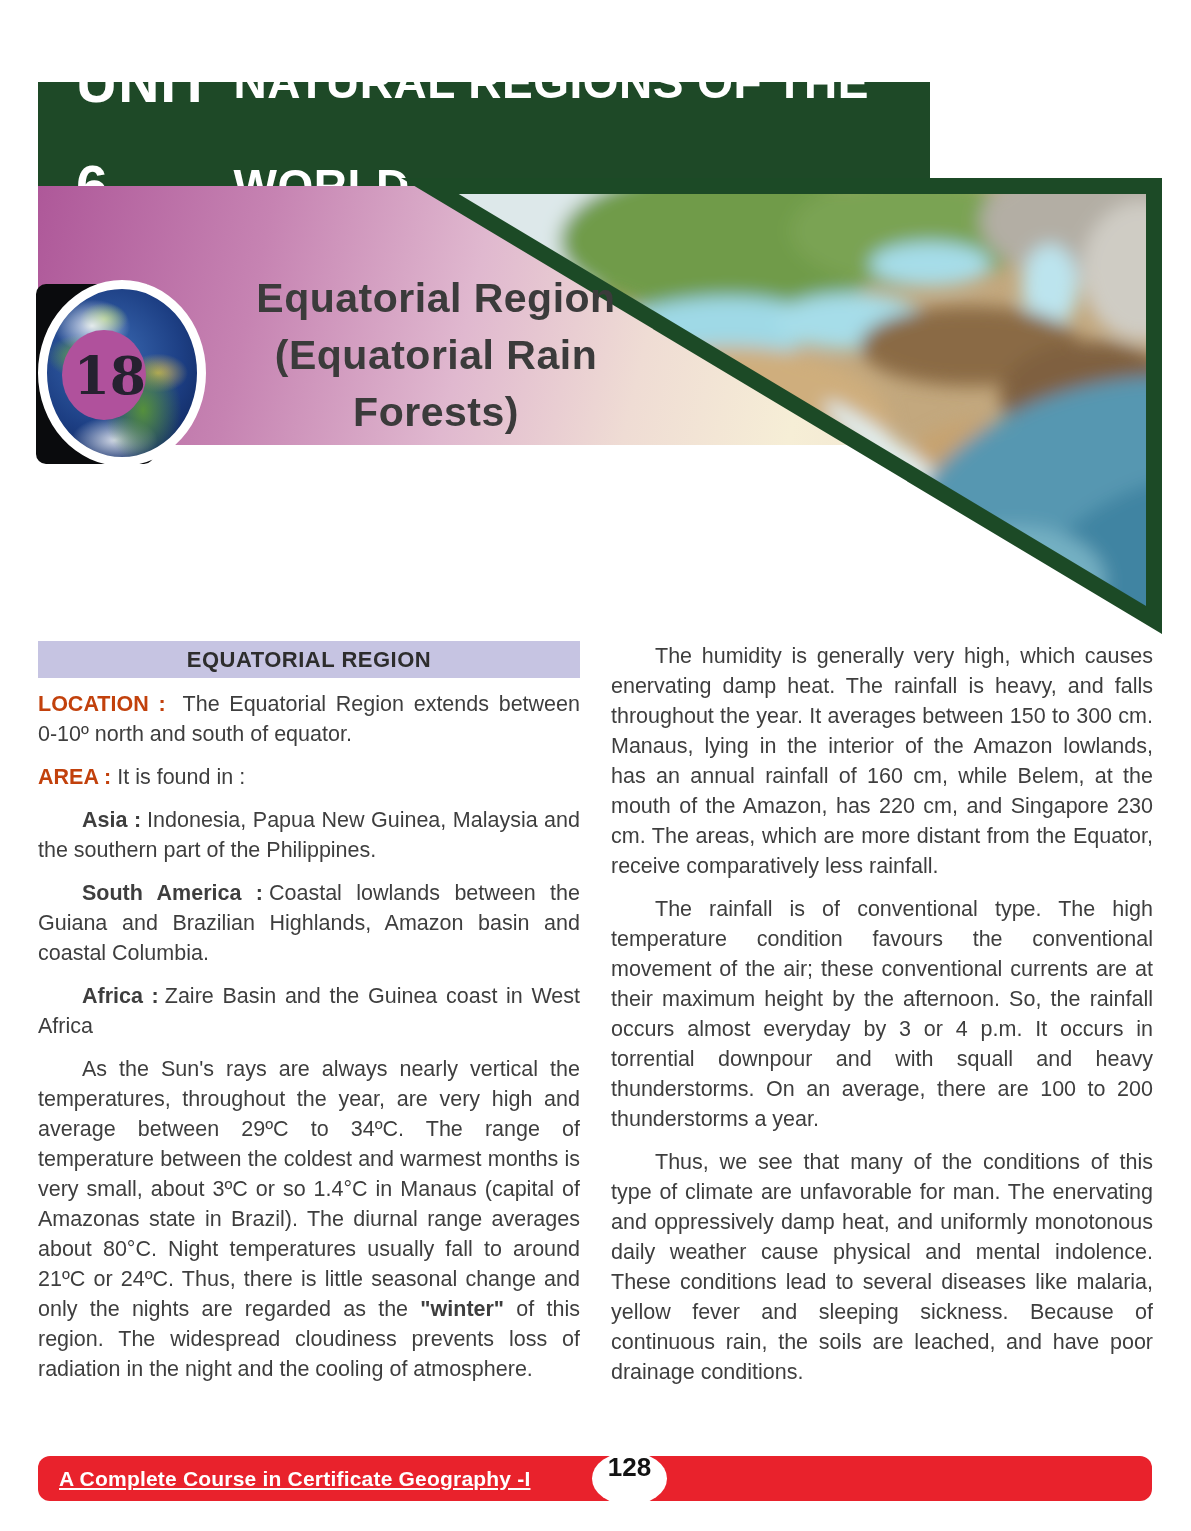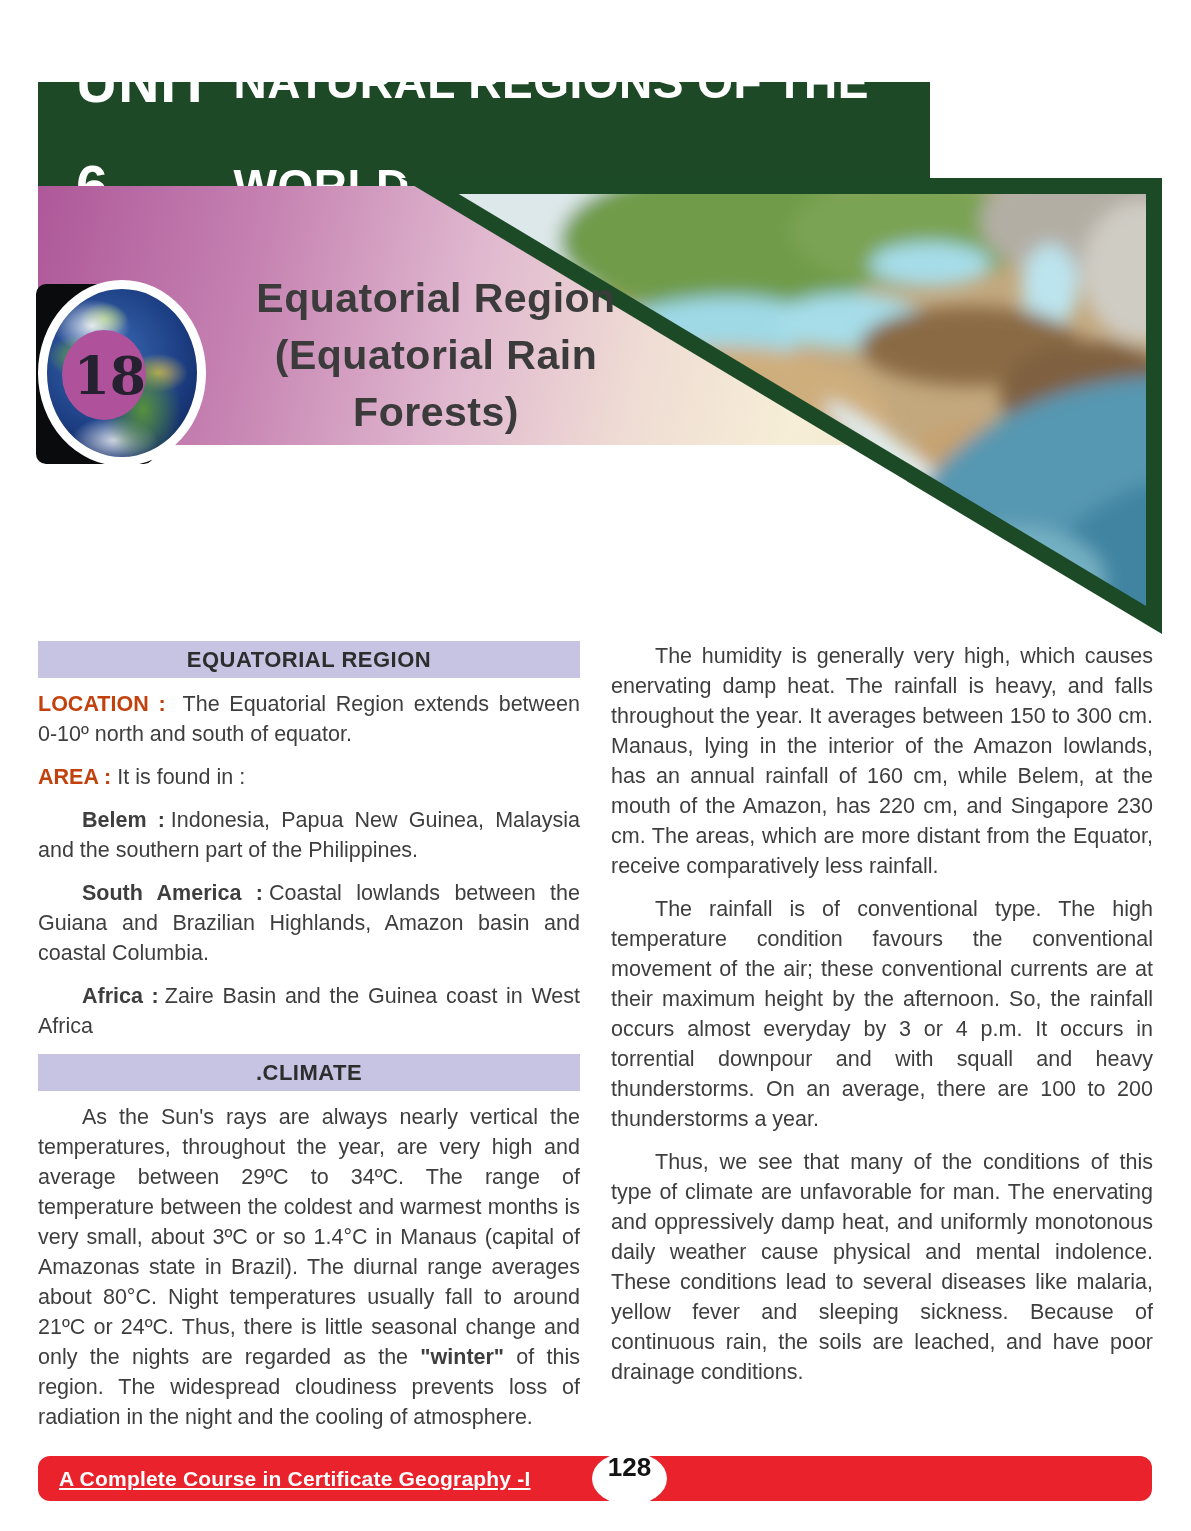--- a/index.html
+++ b/index.html
@@ -150,27 +150,26 @@
 
   <div class="content">
 
     <div class="col">
       <div class="sec-bar">EQUATORIAL REGION</div>
 
       <p><span class="lbl-orange gap-lg">LOCATION :</span><span>The Equatorial Region extends between 0-10º north and south of equator.</span></p>
 
       <p><span class="lbl-orange gap-sm">AREA :</span><span>It is found in :</span></p>
 
-      <p class="indent"><span class="lbl gap-sm">Belem :</span><span>Indonesia, Papua New Guinea, Malaysia and the southern part of the Philippines.</span></p>
+      <p class="indent"><span class="lbl gap-sm">Asia :</span><span>Indonesia, Papua New Guinea, Malaysia and the southern part of the Philippines.</span></p>
 
       <p class="indent"><span class="lbl gap-sm">South America :</span><span>Coastal lowlands between the Guiana and Brazilian Highlands, Amazon basin and coastal Columbia.</span></p>
 
       <p class="indent"><span class="lbl gap-sm">Africa :</span><span>Zaire Basin and the Guinea coast in West Africa</span></p>
 
-      <div class="sec-bar">.CLIMATE</div>
 
       <p class="indent"><span>As the Sun's rays are always nearly vertical the temperatures, throughout the year, are very high and average between 29ºC to 34ºC. The range of temperature between the coldest and warmest months is very small, about 3ºC or so 1.4°C in Manaus (capital of Amazonas state in Brazil). The diurnal range averages about 80°C. Night temperatures usually fall to around 21ºC or 24ºC. Thus, there is little seasonal change and only the nights are regarded as the </span><b>"winter"</b><span> of this region. The widespread cloudiness prevents loss of radiation in the night and the cooling of atmosphere.</span></p>
     </div>
 
     <div class="col">
       <p class="indent">The humidity is generally very high, which causes enervating damp heat. The rainfall is heavy, and falls throughout the year. It averages between 150 to 300 cm. Manaus, lying in the interior of the Amazon lowlands, has an annual rainfall of 160 cm, while Belem, at the mouth of the Amazon, has 220 cm, and Singapore 230 cm. The areas, which are more distant from the Equator, receive comparatively less rainfall.</p>
       <p class="indent">The rainfall is of conventional type. The high temperature condition favours the conventional movement of the air; these conventional currents are at their maximum height by the afternoon. So, the rainfall occurs almost everyday by 3 or 4 p.m. It occurs in torrential downpour and with squall and heavy thunderstorms. On an average, there are 100 to 200 thunderstorms a year.</p>
       <p class="indent">Thus, we see that many of the conditions of this type of climate are unfavorable for man. The enervating and oppressively damp heat, and uniformly monotonous daily weather cause physical and mental indolence. These conditions lead to several diseases like malaria, yellow fever and sleeping sickness. Because of continuous rain, the soils are leached, and have poor drainage conditions.</p>
     </div>
 

